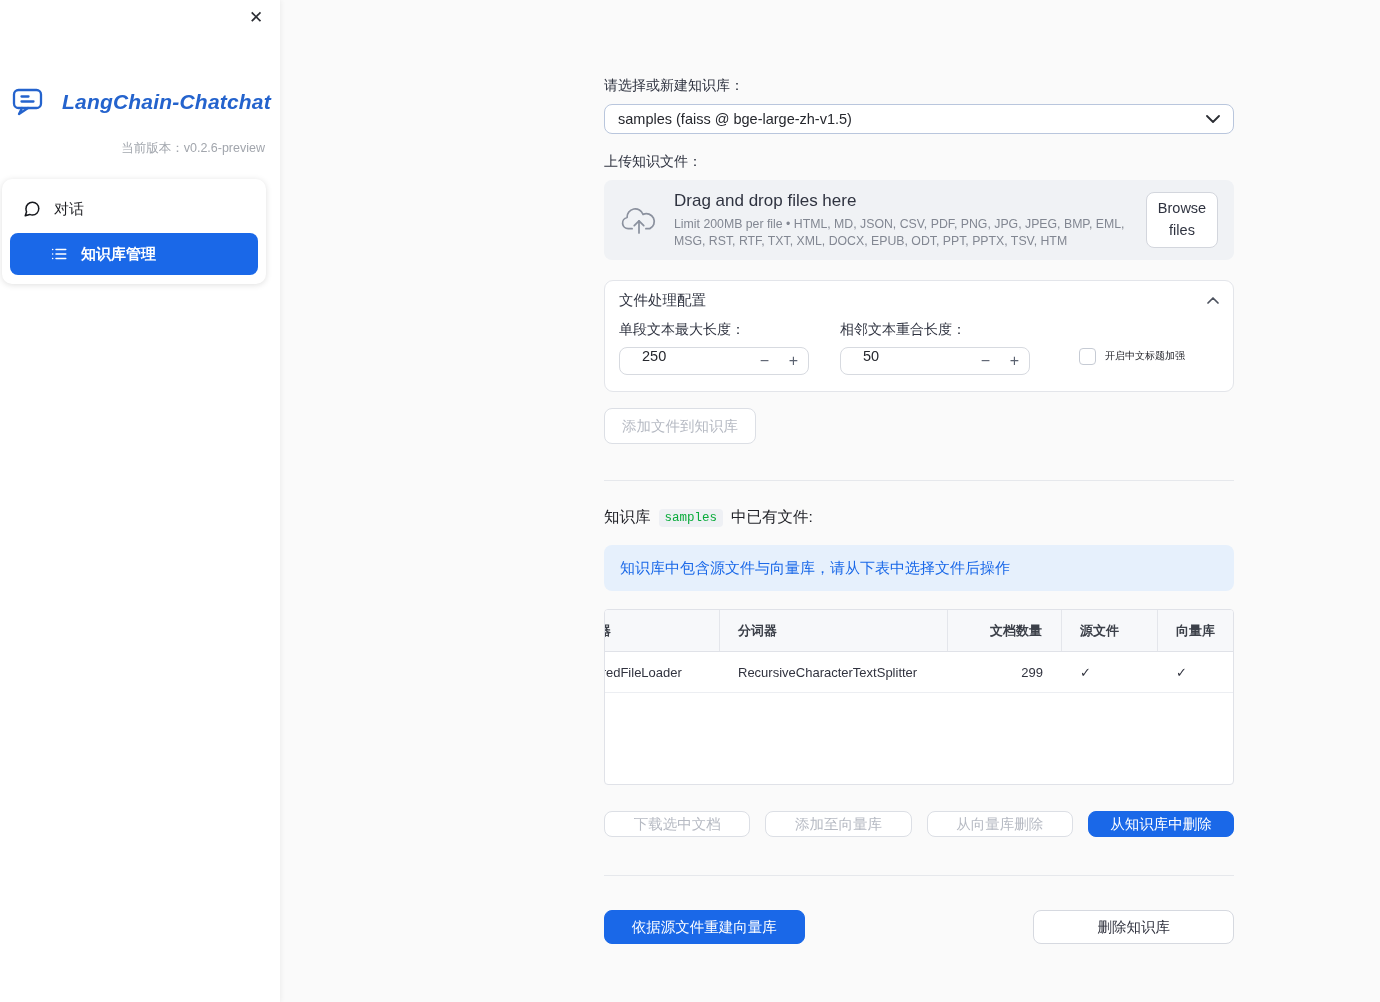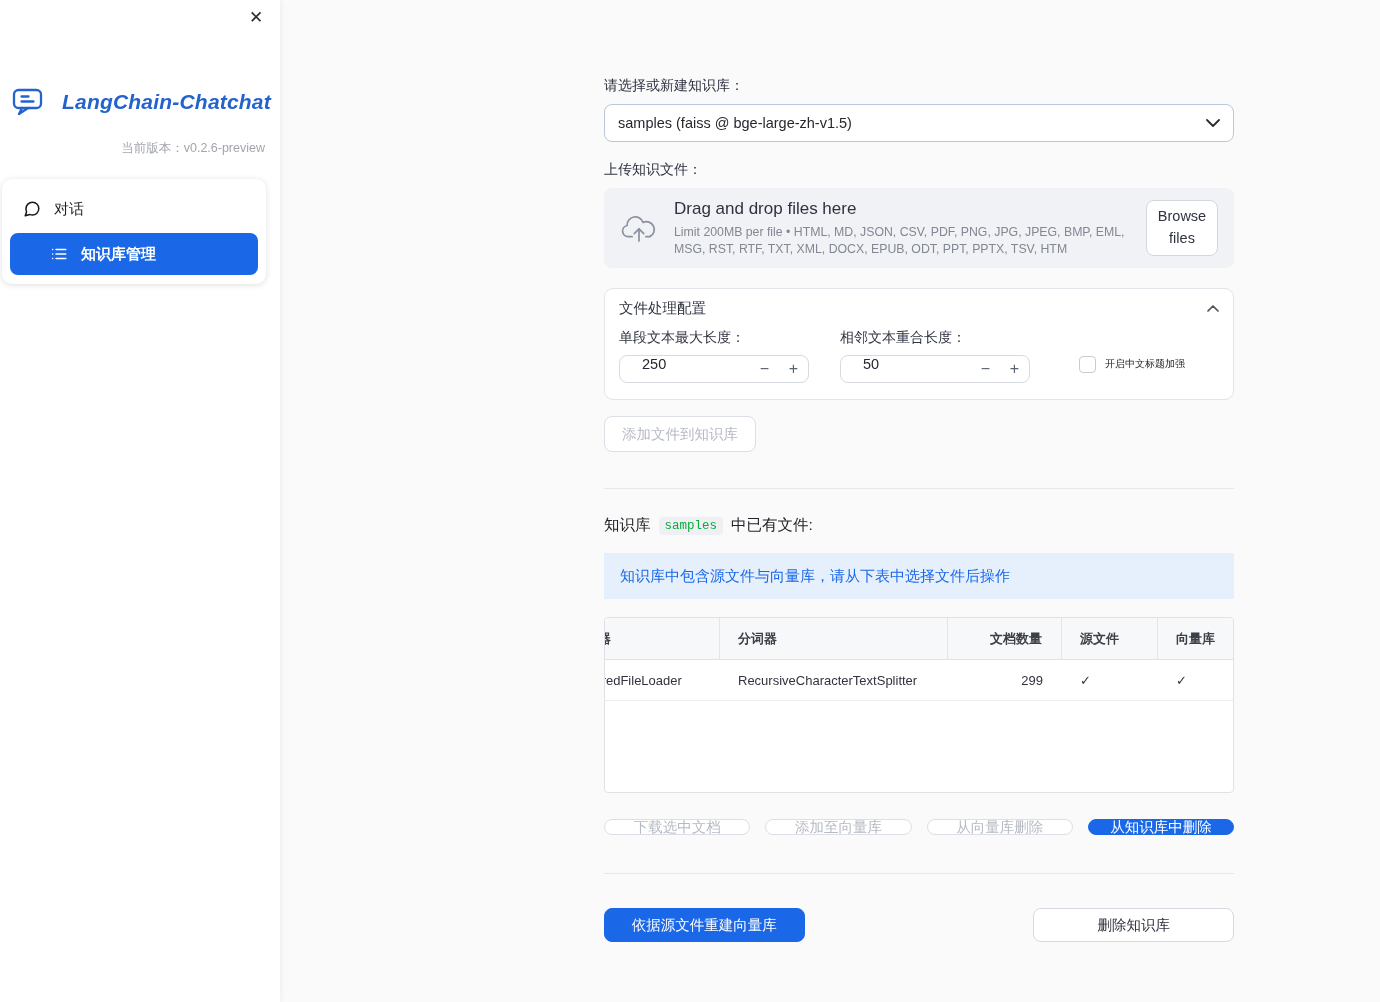--- a/index.html
+++ b/index.html
@@ -20,21 +20,21 @@
   .menu-card{margin:22px 14px 0 2px;background:#fff;border-radius:10px;box-shadow:0 1px 6px rgba(0,0,0,.13);padding:9px 8px;}
   .menu-item{display:flex;align-items:center;gap:13px;height:42px;padding:0 13px;border-radius:8px;font-size:15px;color:#1d1e22;cursor:pointer;margin-bottom:3px;}
   .menu-item:last-child{margin-bottom:0;}
   .menu-item.active{background:var(--accent);color:#fff;font-weight:700;padding-left:40px;}
 
   
   .main{position:absolute;left:280px;top:0;right:0;bottom:0;background:#fafafa;overflow:hidden;}
   .content{width:630px;margin-left:324px;padding-top:77px;}
   .field-label{font-size:14px;color:#2f3340;margin-bottom:9px;}
 
-  .selectbox{height:38px;background:#fff;border:1px solid #b9c6dd;border-radius:8px;display:flex;align-items:center;justify-content:space-between;padding:0 13px;font-size:14.5px;color:#26282e;cursor:pointer;margin-bottom:19px;}
+  .selectbox{height:30px;background:#fff;border:1px solid #b9c6dd;border-radius:8px;display:flex;align-items:center;justify-content:space-between;padding:0 13px;font-size:14.5px;color:#26282e;cursor:pointer;margin-bottom:19px;}
 
   .uploader{background:#f0f2f5;border-radius:8px;height:80px;display:flex;align-items:center;padding:0 16px;gap:16px;}
   .up-texts{flex:1;min-width:0;}
   .up-title{font-size:17px;color:#2f3340;margin-bottom:5px;}
   .up-limit{font-size:12.3px;color:#828792;line-height:1.32;}
   .browse-btn{width:72px;min-height:52px;background:#fff;border:1px solid #d3d6dd;border-radius:8px;font-family:inherit;font-size:14.5px;color:#2f3340;cursor:pointer;padding:5px 6px;line-height:1.5;}
 
   .expander{background:#fff;border:1px solid #e3e5ea;border-radius:9px;margin-top:20px;}
   .exp-header{display:flex;justify-content:space-between;align-items:center;height:38px;padding:0 14px;font-size:14.5px;color:#2f3340;cursor:pointer;}
   .exp-body{padding:2px 14px 16px;display:flex;gap:31px;align-items:flex-end;}
@@ -52,34 +52,34 @@
   .btn.secondary{background:#fff;color:#31333f;border:1px solid #d6d9e0;}
   .btn.disabled{background:#fff;color:#b6bac3;border:1px solid #dcdfe5;cursor:default;}
   .add-btn{margin-top:16px;height:36px;padding:0 17px;}
 
   .divider{border:none;border-top:1px solid #e6e8ec;margin:36px 0 0;}
   .divider.d2{margin-top:38px;}
 
   .kb-line{margin-top:26px;display:flex;align-items:center;gap:8px;font-size:15.5px;color:#222329;}
   .code-chip{font-family:"Liberation Mono","DejaVu Sans Mono",monospace;font-size:12.5px;color:var(--code-green);background:#eef0f4;padding:2px 6px;border-radius:4px;}
 
-  .info-box{margin-top:17px;background:var(--info-bg);color:var(--accent);border-radius:0;min-height:46px;display:flex;align-items:center;padding:0 16px;font-size:15px;}
+  .info-box{margin-top:17px;background:var(--info-bg);color:var(--accent);border-radius:8px;min-height:46px;display:flex;align-items:center;padding:0 16px;font-size:15px;}
 
   .table-wrap{margin-top:18px;border:1px solid #e0e2e8;border-radius:4px;background:#fff;height:176px;overflow:hidden;}
   .table-inner{width:719px;margin-left:-89px;font-size:13px;}
   .t-head{display:grid;grid-template-columns:204px 228px 114px 96px 77px;height:42px;background:#f7f8fa;border-bottom:1px solid #e0e2e8;font-weight:700;color:#3c4049;}
   .t-head .th{display:flex;align-items:center;padding:0 18px;border-right:1px solid #e4e6eb;overflow:hidden;white-space:nowrap;}
   .t-head .th.last{border-right:none;}
   .t-row{display:grid;grid-template-columns:204px 228px 114px 96px 77px;height:41px;border-bottom:1px solid #eceef2;color:#31333f;background:#fff;}
   .t-row .td{display:flex;align-items:center;padding:0 18px;overflow:hidden;white-space:nowrap;}
   .c1{padding-left:30px !important;}
   .c-num{justify-content:flex-end;text-align:right;padding-right:19px !important;}
 
   .btn-row{margin-top:26px;display:flex;gap:15px;}
-  .btn-row .btn{flex:1;height:16px;}
+  .btn-row .btn{flex:1;height:26px;}
 
   .bottom-row{margin-top:34px;display:flex;gap:15px;}
   .bottom-row .col{flex:1;height:34px;}
   .spacer{visibility:hidden;}
 
   svg{display:block;flex:none;}
 </style>
 </head>
 <body>
 

